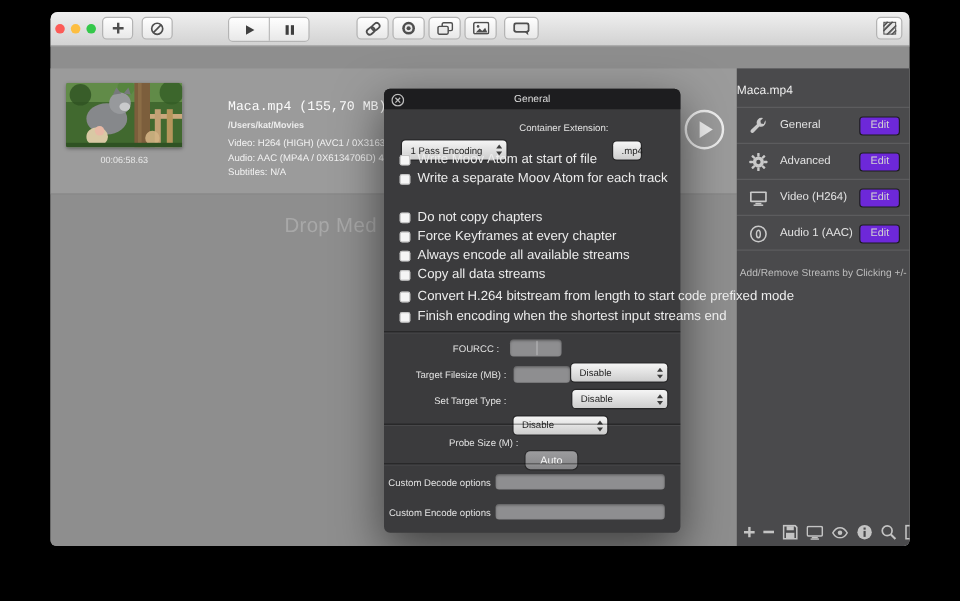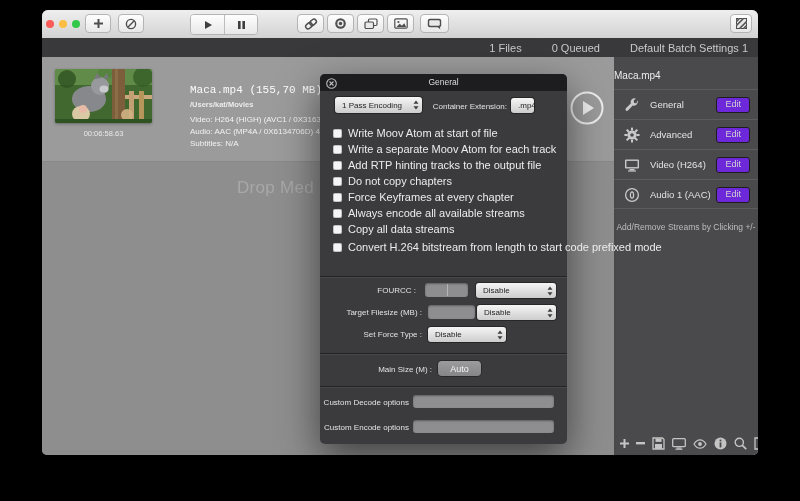--- a/index.html
+++ b/index.html
@@ -68,21 +68,21 @@
   .panel{
     position:absolute;left:278px;top:17px;width:247px;height:370px;background:#3b3b3d;
     border-radius:5px;box-shadow:0 14px 40px rgba(0,0,0,.55);z-index:5;
   }
   .phead{position:absolute;left:0;top:0;width:100%;height:17px;background:#1d1d1f;border-radius:5px 5px 0 0;}
   .ptitle{position:absolute;left:0;top:3px;width:100%;text-align:center;font-size:8.5px;color:#dedede;}
   .pclose{position:absolute;left:6px;top:3px;width:11px;height:11px;background:transparent;border:0;padding:0;}
   .sel{
     position:absolute;background:linear-gradient(#f5f5f5,#cdcdcd);border-radius:3px;
     box-shadow:0 0 0 1px rgba(0,0,0,.35);display:flex;align-items:center;justify-content:space-between;
-    padding:0 3px 0 7px;box-sizing:border-box;font-size:8px;color:#1e1e1e;white-space:nowrap;
+    padding:0 3px 0 7px;box-sizing:border-box;font-size:8px;color:#1e1e1e;white-space:nowrap;margin-top:20px;
   }
   .plabel{position:absolute;font-size:8px;color:#e2e2e2;text-align:right;white-space:nowrap;}
   .cbrow{position:absolute;left:13px;display:flex;align-items:center;gap:6px;}
   .cb{width:9px;height:9px;border-radius:2px;background:#f5f5f5;box-shadow:inset 0 0 0 1px rgba(0,0,0,.2);}
   .cbl{font-size:11px;color:#ececec;white-space:nowrap;}
   .pdiv{position:absolute;left:0;width:100%;height:1px;background:rgba(0,0,0,.4);box-shadow:0 1px 0 rgba(255,255,255,.07);}
   .gfield{position:absolute;background:#8e8e90;border-radius:3px;box-shadow:inset 0 1px 2px rgba(0,0,0,.35);}
   .gfield .vline{position:absolute;left:50%;top:1px;bottom:1px;width:1px;background:rgba(255,255,255,.35);}
   .autobtn{
     position:absolute;background:linear-gradient(#9c9c9e,#858587);border:0;border-radius:4px;
@@ -163,25 +163,20 @@
 
     <button class="tbtn" style="left:688px;width:22px">
       <svg width="11" height="11" viewBox="0 0 11 11">
           <rect x="0.5" y="0.5" width="10" height="10" fill="#e6e6e6" stroke="#4e4e4e"></rect>
           <path d="M0 4L4 0M0 8L8 0M3 11L11 3M7 11L11 7" stroke="#4e4e4e" stroke-width="1.3"></path>
           <path d="M0 3L3 0M0 7L7 0M4 11L11 4M8 11L11 8" stroke="#7c7c7c" stroke-width="0.8"></path>
         </svg>
     </button>
   </div>
 
-  <div class="statusbar">
-    <span>1 Files</span>
-    <span>0 Queued</span>
-    <span>Default Batch Settings 1</span>
-  </div>
 
   <div class="content">
 
     <div class="filerow">
       <div class="thumb">
         <svg width="97" height="54" viewBox="0 0 97 54">
           <rect width="97" height="54" fill="#41692f"></rect>
           <rect width="97" height="16" fill="#7ba75c" opacity="0.55"></rect>
           <circle cx="12" cy="10" r="9" fill="#2e5122" opacity="0.8"></circle>
           <circle cx="88" cy="8" r="10" fill="#335c26" opacity="0.8"></circle>
@@ -364,43 +359,43 @@
       </div>
 
       <div class="cbrow" style="top:53px">
         <span class="cb"></span>
         <span class="cbl">Write Moov Atom at start of file</span>
       </div>
       <div class="cbrow" style="top:69px">
         <span class="cb"></span>
         <span class="cbl">Write a separate Moov Atom for each track</span>
       </div>
-      <div class="cbrow" style="top:85px">
-        <span class="cb"></span>
-        <span class="cbl">Add RTP hinting tracks to the output file</span>
-      </div>
       <div class="cbrow" style="top:101px">
         <span class="cb"></span>
         <span class="cbl">Do not copy chapters</span>
       </div>
       <div class="cbrow" style="top:117px">
         <span class="cb"></span>
         <span class="cbl">Force Keyframes at every chapter</span>
       </div>
       <div class="cbrow" style="top:133px">
         <span class="cb"></span>
         <span class="cbl">Always encode all available streams</span>
       </div>
       <div class="cbrow" style="top:149px">
         <span class="cb"></span>
         <span class="cbl">Copy all data streams</span>
       </div>
       <div class="cbrow" style="top:167px">
         <span class="cb"></span>
         <span class="cbl">Convert H.264 bitstream from length to start code prefixed mode</span>
+      </div>
+      <div class="cbrow" style="top:184px">
+        <span class="cb"></span>
+        <span class="cbl">Finish encoding when the shortest input streams end</span>
       </div>
 
       <div class="pdiv" style="top:202px"></div>
 
       <div class="plabel" style="left:0;top:212px;width:96px">FOURCC :</div>
       <div class="gfield" style="left:105px;top:209px;width:43px;height:14px">
           <span class="vline"></span>
         </div>
       <div class="sel" style="left:156px;top:209px;width:80px;height:15px">
         <span>Disable</span>
@@ -413,33 +408,33 @@
       <div class="plabel" style="left:0;top:234px;width:102px">Target Filesize (MB) :</div>
       <div class="gfield" style="left:108px;top:231px;width:47px;height:14px"></div>
       <div class="sel" style="left:157px;top:231px;width:79px;height:15px">
         <span>Disable</span>
         <svg width="6" height="10" viewBox="0 0 6 10">
             <path d="M3 0.5L5.5 3.8H0.5z" fill="#3c3c3c"></path>
             <path d="M3 9.5L0.5 6.2H5.5z" fill="#3c3c3c"></path>
           </svg>
       </div>
 
-      <div class="plabel" style="left:0;top:256px;width:102px">Set Force Type :</div>
+      <div class="plabel" style="left:0;top:256px;width:102px">Set Target Type :</div>
       <div class="sel" style="left:108px;top:253px;width:78px;height:15px">
         <span>Disable</span>
         <svg width="6" height="10" viewBox="0 0 6 10">
             <path d="M3 0.5L5.5 3.8H0.5z" fill="#3c3c3c"></path>
             <path d="M3 9.5L0.5 6.2H5.5z" fill="#3c3c3c"></path>
           </svg>
       </div>
 
       <div class="pdiv" style="top:279px"></div>
 
-      <div class="plabel" style="left:0;top:291px;width:112px">Main Size (M) :</div>
-      <button class="autobtn" style="left:118px;top:287px;width:43px;height:15px">Auto</button>
+      <div class="plabel" style="left:0;top:291px;width:112px">Probe Size (M) :</div>
+      <button class="autobtn" style="left:118px;top:302px;width:43px;height:15px">Auto</button>
 
       <div class="pdiv" style="top:312px"></div>
 
       <div class="plabel" style="left:0;top:324px;width:89px">Custom Decode options</div>
       <div class="gfield" style="left:93px;top:321px;width:141px;height:13px"></div>
 
       <div class="plabel" style="left:0;top:349px;width:89px">Custom Encode options</div>
       <div class="gfield" style="left:93px;top:346px;width:141px;height:13px"></div>
     </div>
 

